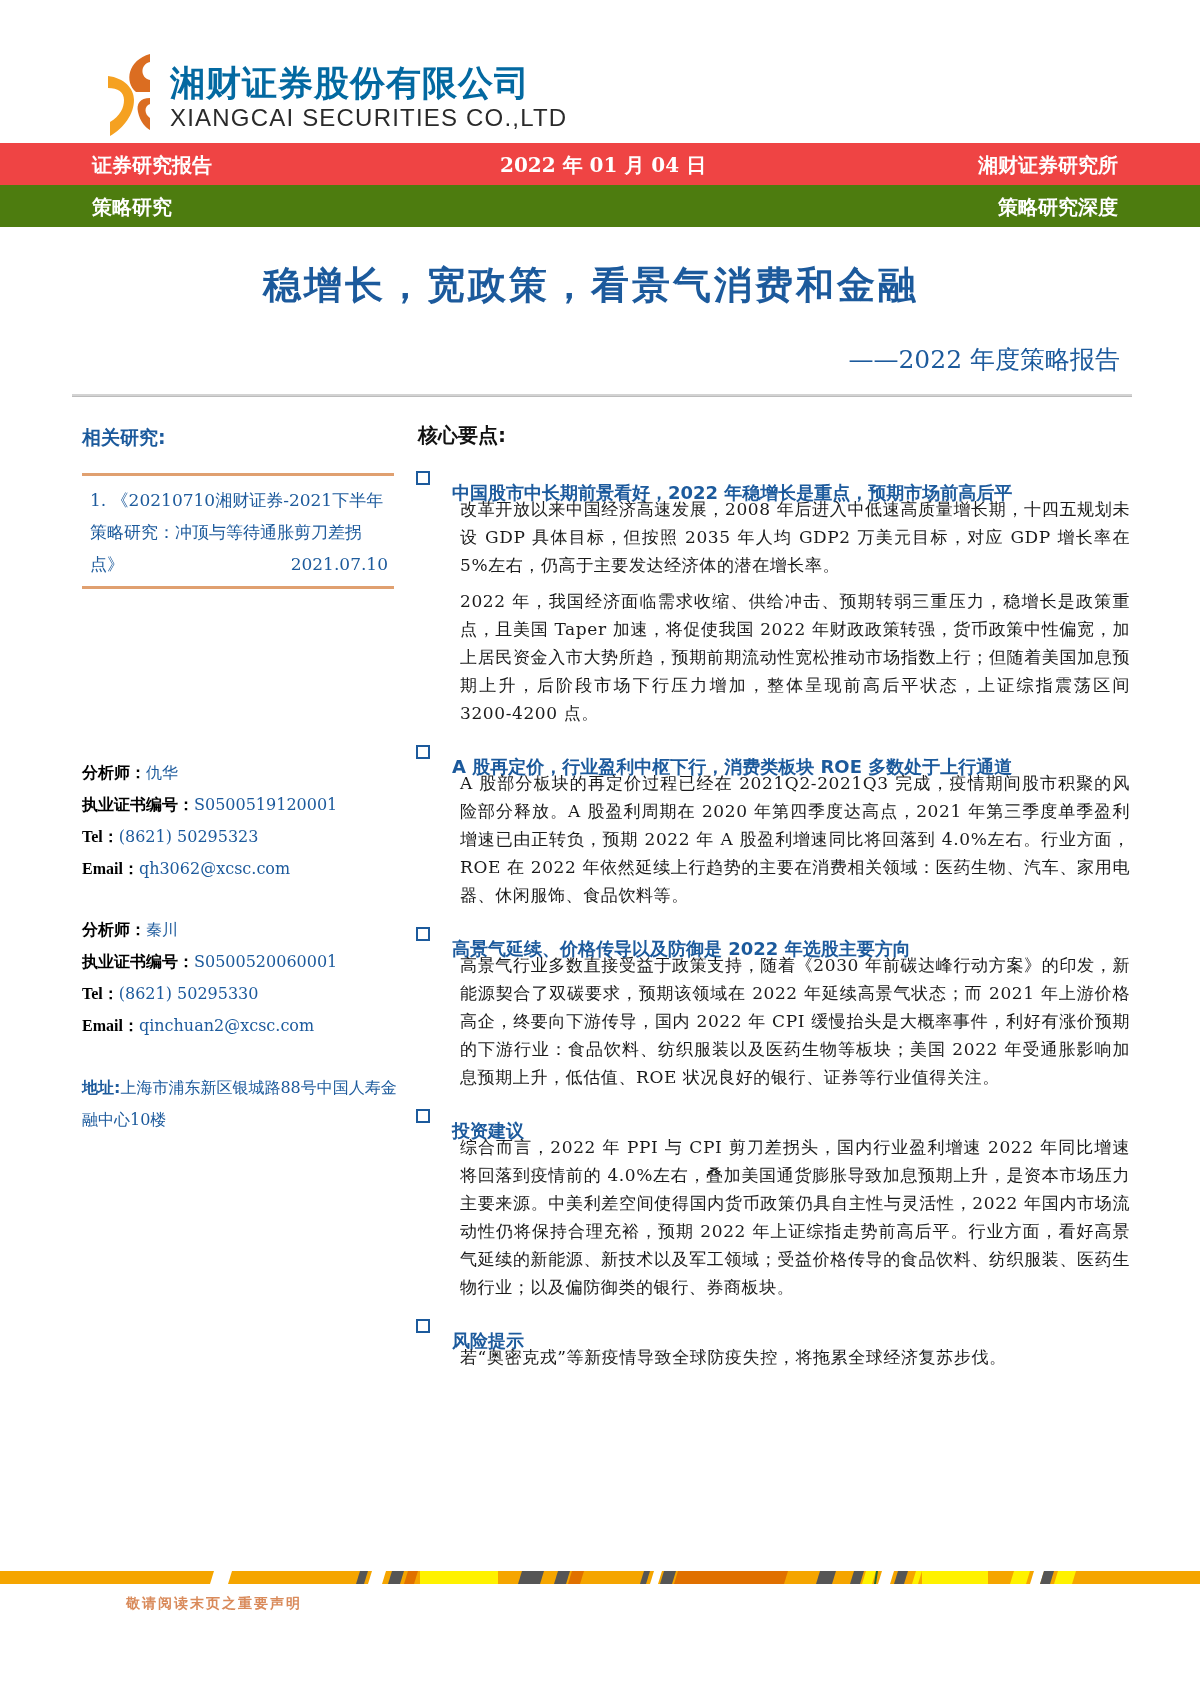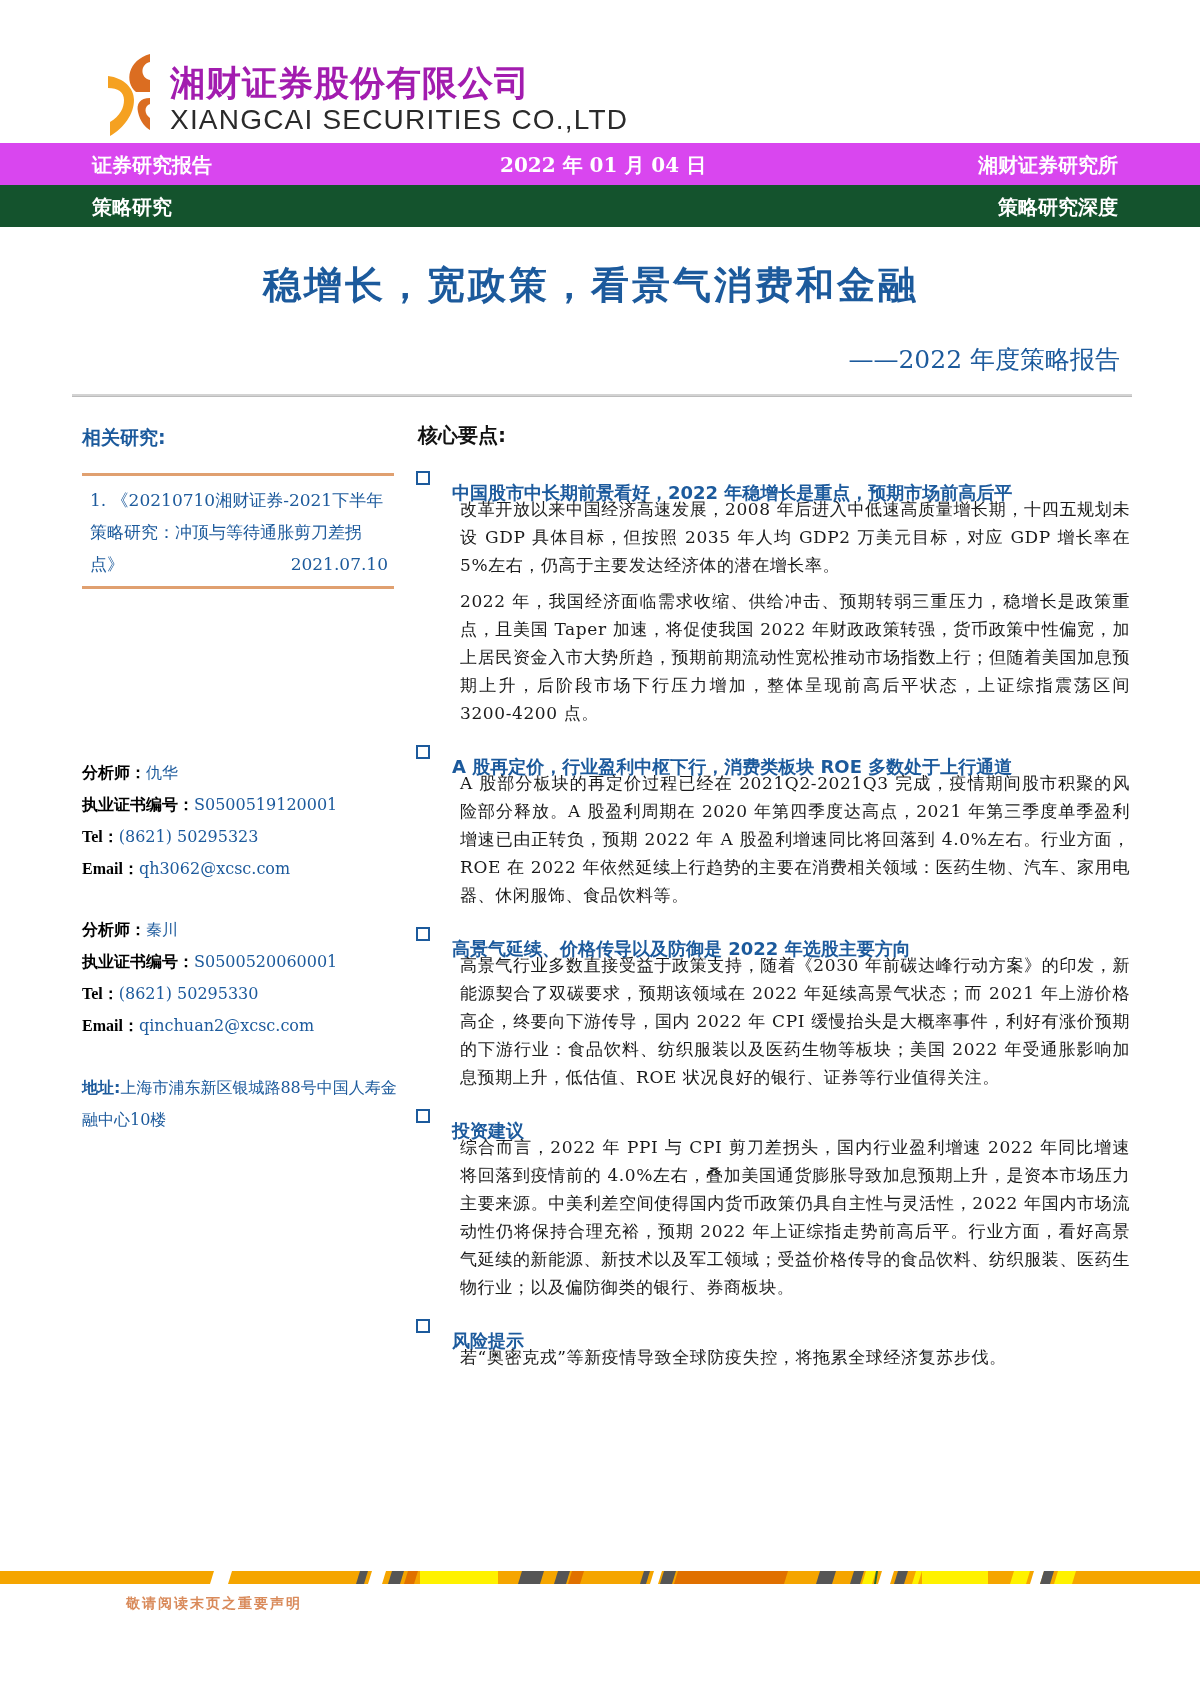--- a/index.html
+++ b/index.html
@@ -2,27 +2,27 @@
 <html><head>
 <meta charset="utf-8">
 <style>
   * { margin: 0; padding: 0; box-sizing: border-box; }
   html, body { width: 1200px; height: 1698px; background: #ffffff; overflow: hidden; }
   body { position: relative; font-family: "DejaVu Serif", "Liberation Serif", serif; color: #1a1a1a; }
 
   
   .logo { position: absolute; left: 98px; top: 46px; width: 460px; height: 86px; }
   .logo-mark { position: absolute; left: 8px; top: 6px; width: 48px; height: 86px; }
-  .logo-cn { position: absolute; left: 72px; top: 14px; font-family: "DejaVu Sans", sans-serif; font-weight: bold; font-size: 35px; letter-spacing: 1px; color: #a21caf; white-space: nowrap; }
-  .logo-en { position: absolute; left: 72px; top: 58px; font-family: "Liberation Sans", sans-serif; font-size: 28px; letter-spacing: 1.2px; color: #2a2a2a; white-space: nowrap; }
+  .logo-cn { position: absolute; left: 72px; top: 14px; font-family: "DejaVu Sans", sans-serif; font-weight: bold; font-size: 35px; letter-spacing: 1px; color: #0369a1; white-space: nowrap; }
+  .logo-en { position: absolute; left: 72px; top: 58px; font-family: "Liberation Sans", sans-serif; font-size: 24px; letter-spacing: 1.2px; color: #2a2a2a; white-space: nowrap; }
 
   
   .band { position: absolute; left: 0; width: 1200px; color: #ffffff; font-weight: bold; font-family: "DejaVu Serif", serif; }
-  .band-top { top: 143px; height: 42px; background: #d946ef; font-size: 20px; }
-  .band-bottom { top: 185px; height: 42px; background: #14532d; font-size: 20px; }
+  .band-top { top: 143px; height: 42px; background: #ef4444; font-size: 20px; }
+  .band-bottom { top: 185px; height: 42px; background: #4d7c0f; font-size: 20px; }
   .band span { position: absolute; top: 9px; white-space: nowrap; }
   .band .left { left: 92px; }
   .band .mid { left: 500px; }
   .band .right { right: 82px; }
 
   
   .title { position: absolute; left: 0; width: 1200px; top: 260px; text-align: center; font-size: 38px; font-weight: bold; color: #1c5a9c; letter-spacing: 3px; padding-right: 18px; }
   .subtitle { position: absolute; right: 80px; top: 343px; font-size: 25px; color: #1c5a9c; white-space: nowrap; }
   .title-rule { position: absolute; left: 72px; width: 1060px; top: 394px; height: 3px; background: #d3d3d3; border-bottom: 1px solid #bcbcbc; }
 

